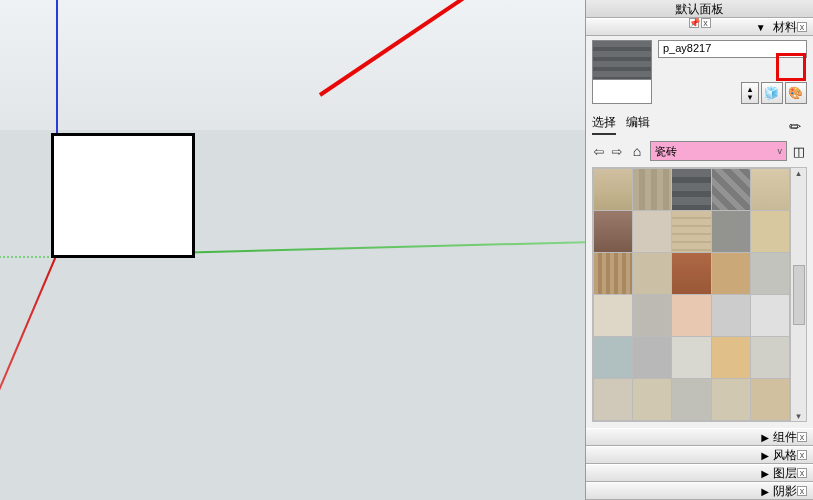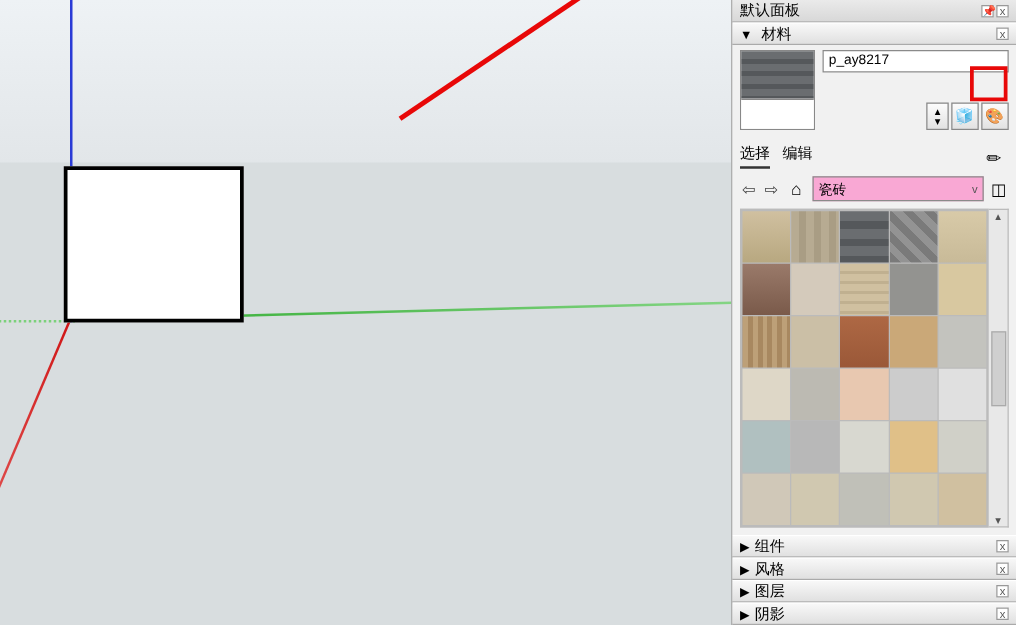--- a/index.html
+++ b/index.html
@@ -18,25 +18,25 @@
   
   .cube { position: absolute; left: 51px; top: 133px; width: 144px; height: 125px; background: #ffffff; border: 3px solid #000; }
 
   
   .arrow-line { position: absolute; left: 320px; top: 93px; width: 556px; height: 0; border-top: 4px solid #e80808; transform-origin: left center; transform: rotate(-34deg); pointer-events:none; }
   .arrow-head { position: absolute; left: 764px; top: 74px; width:0;height:0; border-left:18px solid #e80808; border-top:10px solid transparent; border-bottom:10px solid transparent; transform: rotate(-34deg); pointer-events:none; }
   .highlight-box { position: absolute; left: 776px; top: 53px; width: 30px; height: 28px; border: 3px solid #e80808; pointer-events:none; z-index: 50; }
 
   
   .panel { position: absolute; right: 0; top: 0; width: 228px; height: 500px; background: #f1f1f1; border-left: 1px solid #9a9a9a; font-size: 12px; }
-  .panel-title { height: 18px; background: linear-gradient(#eaeaea,#d8d8d8); border-bottom: 1px solid #aaa; padding: 1px 6px; display:flex; align-items:center; justify-content:space-between; }
+  .panel-title { height: 18px; background: linear-gradient(#eaeaea,#d8d8d8); border-bottom: 1px solid #aaa; padding: 1px 6px; display:flex; align-items:center; justify-content:space-between;flex-direction:column; }
   .panel-title .ctrls { display:flex; gap:2px; font-size:9px; color:#555; }
   .panel-title .ctrls span { display:inline-block; width:10px; text-align:center; border:1px solid #999; background:#fff; line-height:8px; }
 
-  .section-header { height: 18px; background: linear-gradient(#f8f8f8,#e0e0e0); border-top:1px solid #fff; border-bottom: 1px solid #aaa; padding: 0 6px; display:flex; align-items:center; justify-content:space-between; font-size:12px;gap:48px; }
+  .section-header { height: 18px; background: linear-gradient(#f8f8f8,#e0e0e0); border-top:1px solid #fff; border-bottom: 1px solid #aaa; padding: 0 6px; display:flex; align-items:center; justify-content:flex-end; font-size:12px; }
   .section-header .tri { font-size:10px; margin-right:4px; }
   .section-header .x { font-size:9px; width:10px; height:10px; border:1px solid #999; background:#fff; text-align:center; line-height:8px; color:#555; }
 
   .mat-body { background:#f1f1f1; padding:4px 6px 6px 6px; }
 
   
   .curmat-row { display:flex; gap:6px; align-items:flex-start; }
   .curmat-thumb { width:60px; height:64px; border:1px solid #888; background:#fff; display:flex; flex-direction:column; }
   .curmat-thumb .front { flex:0 0 38px; background: repeating-linear-gradient(#6a6d70 0 6px,#55585b 6px 10px); }
   .curmat-thumb .back  { flex:1; background:#fff; border-top:1px solid #888; }

